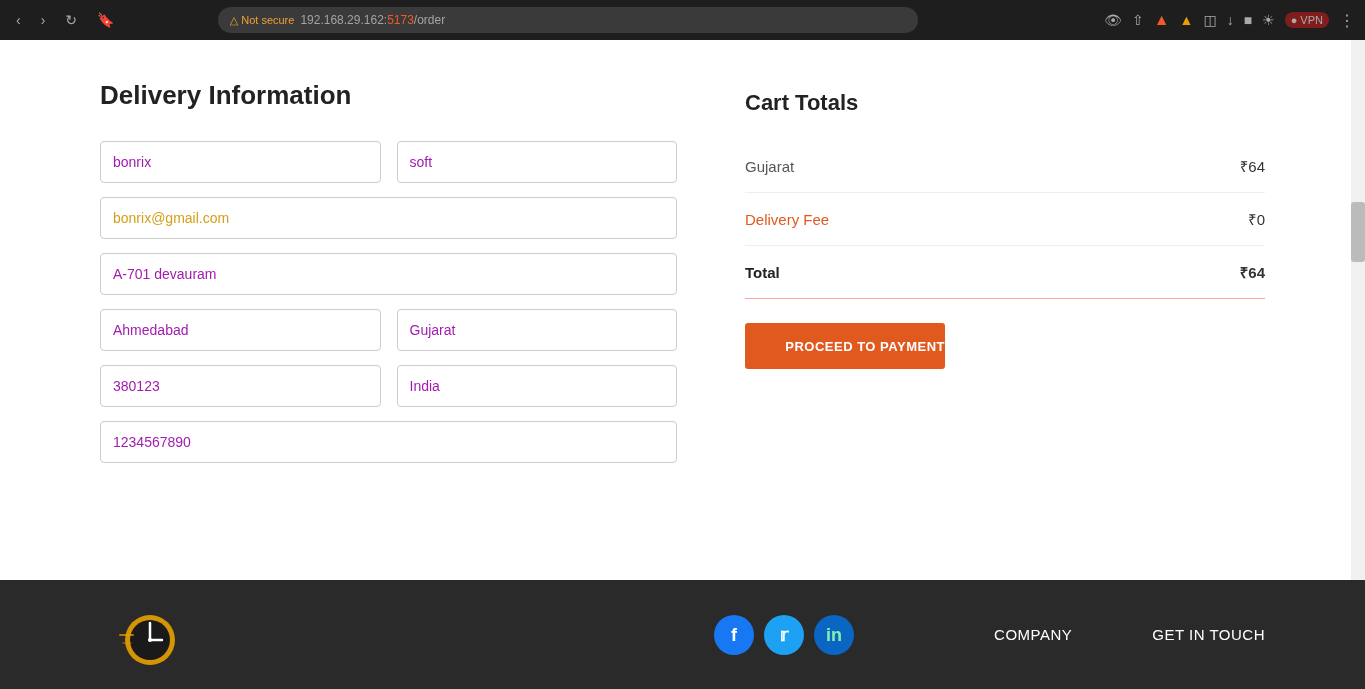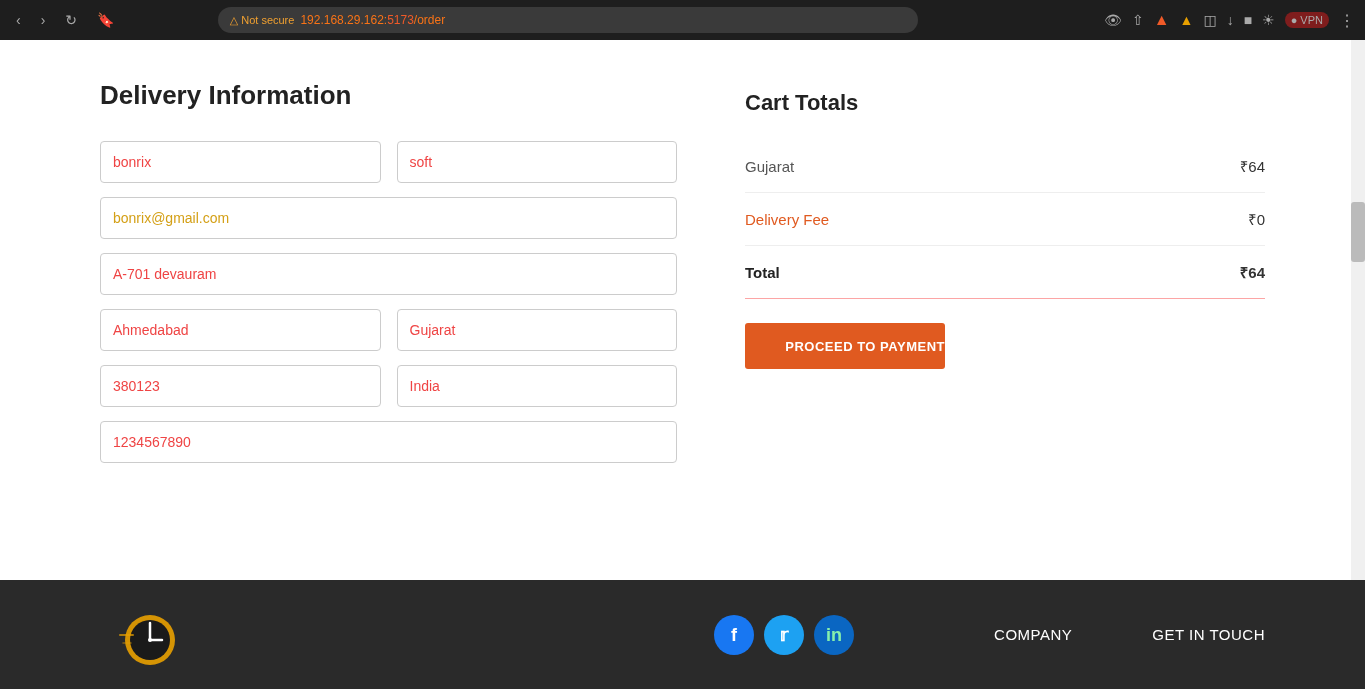--- a/index.html
+++ b/index.html
@@ -39,21 +39,21 @@
       font-size: 11px;
       display: flex;
       align-items: center;
       gap: 3px;
       white-space: nowrap;
     }
     .url-text {
       color: #ccc;
       font-size: 12px;
     }
-    .url-text span { color: #f97316; }
+    .url-text span { color: #a3a3a3; }
     .browser-right {
       display: flex;
       align-items: center;
       gap: 10px;
       margin-left: auto;
       color: #aaa;
     }
 
     
     .page-content {
@@ -80,21 +80,21 @@
       gap: 16px;
       margin-bottom: 14px;
     }
     .form-input {
       flex: 1;
       height: 42px;
       border: 1px solid #ccc;
       border-radius: 4px;
       padding: 0 12px;
       font-size: 14px;
-      color: #ef4444;
+      color: #a21caf;
       outline: none;
     }
     .email-input { color: #d4a017; }
 
     
     .cart-section {
       width: 520px;
       padding-top: 10px;
     }
     .cart-title {

